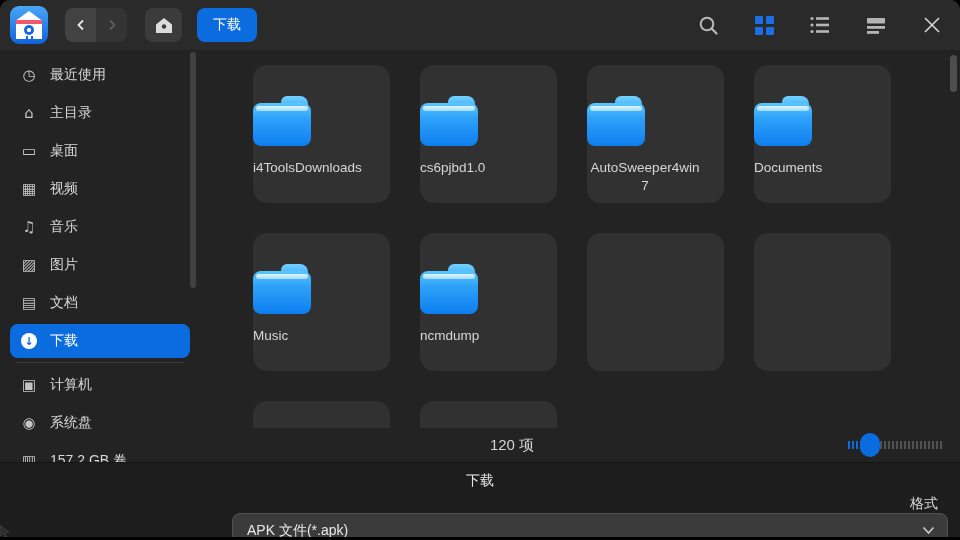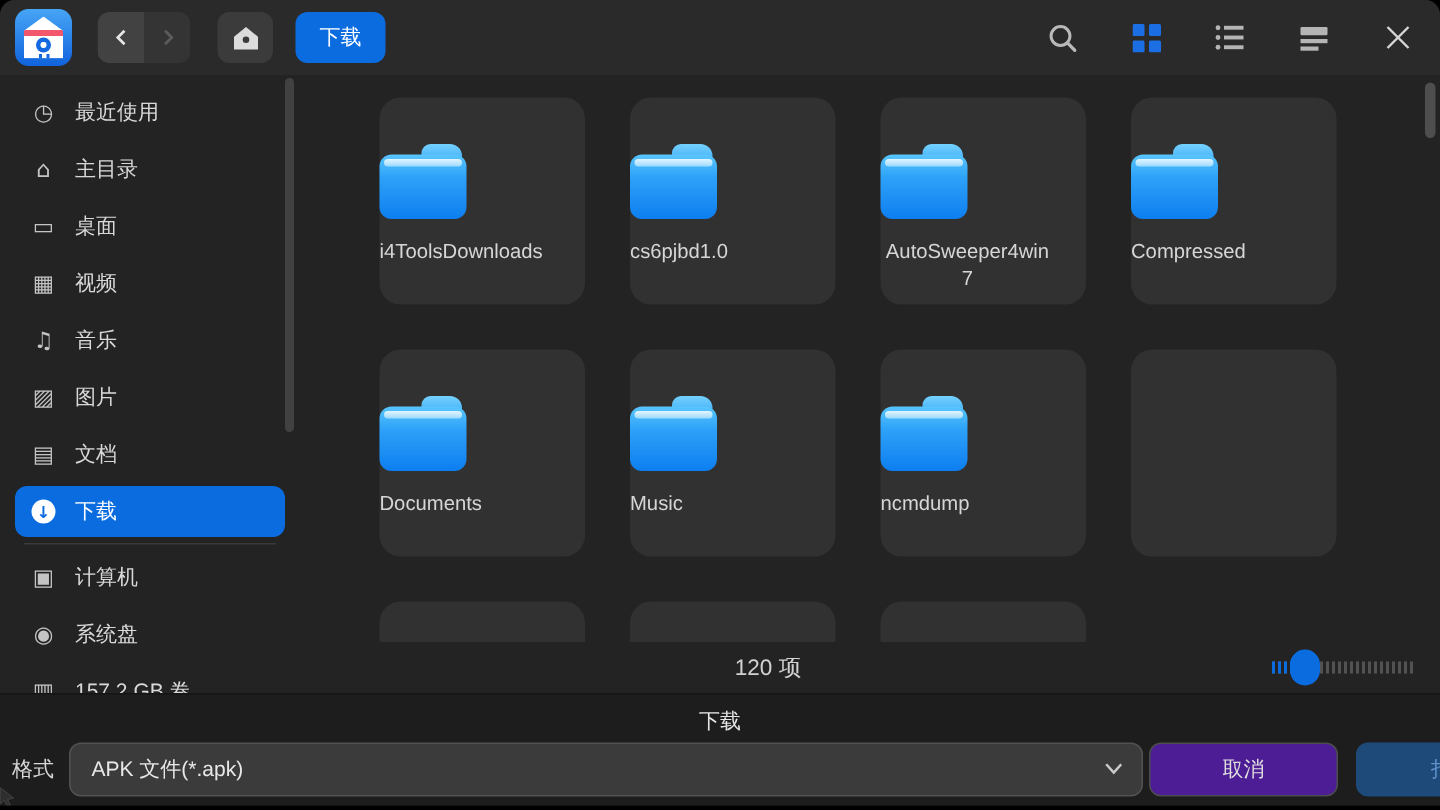--- a/index.html
+++ b/index.html
@@ -75,21 +75,21 @@
     background:repeating-linear-gradient(90deg,#525253 0 2px,transparent 2px 4px);}
   .ticks-active{position:absolute;left:0;top:0;bottom:0;width:14px;
     background:repeating-linear-gradient(90deg,var(--accent) 0 2px,transparent 2px 4px);}
   .thumb{position:absolute;left:12px;top:-8px;width:20px;height:24px;border-radius:10px;background:var(--accent);}
   .main-scroll{position:absolute;right:3px;top:5px;width:7px;height:37px;border-radius:3.5px;background:#4e4e4f;}
 
   
   .footer{position:absolute;left:0;right:0;bottom:0;height:75px;background:#1d1d1e;
     border-top:1px solid #151515;}
   .ftitle{text-align:center;padding-top:9px;font-size:14px;color:#e6e6e6;}
-  .frow{position:absolute;left:8px;right:12px;top:32px;height:36px;display:flex;align-items:center;}
+  .frow{position:absolute;left:8px;right:12px;top:32px;height:36px;display:flex;align-items:flex-end;flex-direction:column;}
   .flabel{font-size:14px;color:#d8d8d8;margin-right:10px;flex:none;}
   .fselect{position:relative;width:716px;height:36px;border-radius:8px;background:#3b3b3c;
     border:1px solid #525252;color:#e8e8e8;font-size:14px;display:flex;align-items:center;
     padding:0 34px 0 14px;flex:none;}
   .fselect .chev{position:absolute;right:12px;top:12px;}
   .btn{height:36px;border-radius:8px;font-size:14px;display:grid;place-items:center;flex:none;}
   .btn-cancel{width:126px;margin-left:4px;background:#4c1d95;border:1px solid #4d4d4e;color:#dedede;}
   .btn-open{width:128px;margin-left:12px;background:#1d4a78;color:#6090c9;}
 
   .cursor{position:absolute;left:0;bottom:0;}
@@ -251,29 +251,20 @@
           </div>
           <div class="name">AutoSweeper4win7</div>
         </div>
         <div class="tile">
           <div class="folder">
             <div class="tab"></div>
             <div class="fbody">
               <div class="strip"></div>
             </div>
           </div>
-          <div class="name">Compressed</div>
-        </div>
-        <div class="tile">
-          <div class="folder">
-            <div class="tab"></div>
-            <div class="fbody">
-              <div class="strip"></div>
-            </div>
-          </div>
           <div class="name">Documents</div>
         </div>
         <div class="tile">
           <div class="folder">
             <div class="tab"></div>
             <div class="fbody">
               <div class="strip"></div>
             </div>
           </div>
           <div class="name">Music</div>

